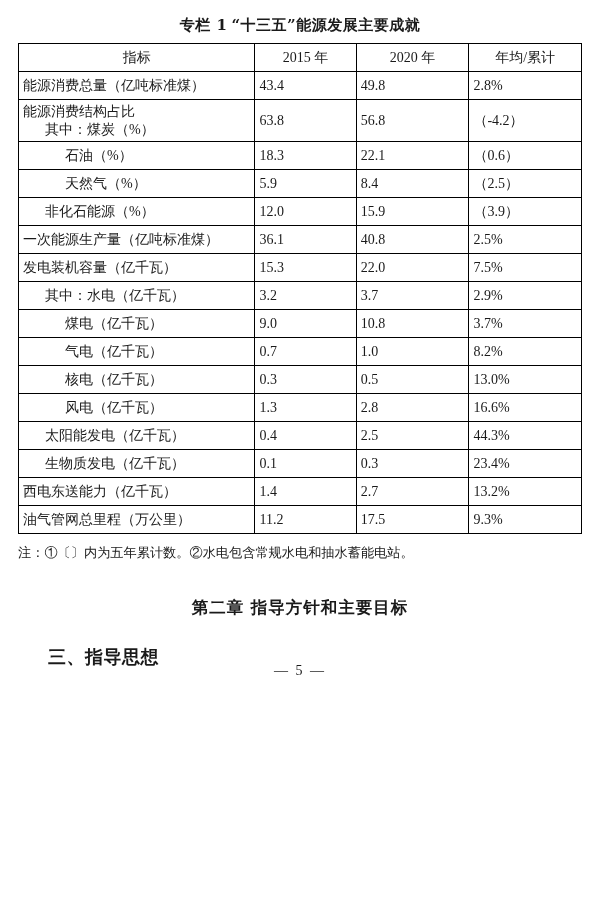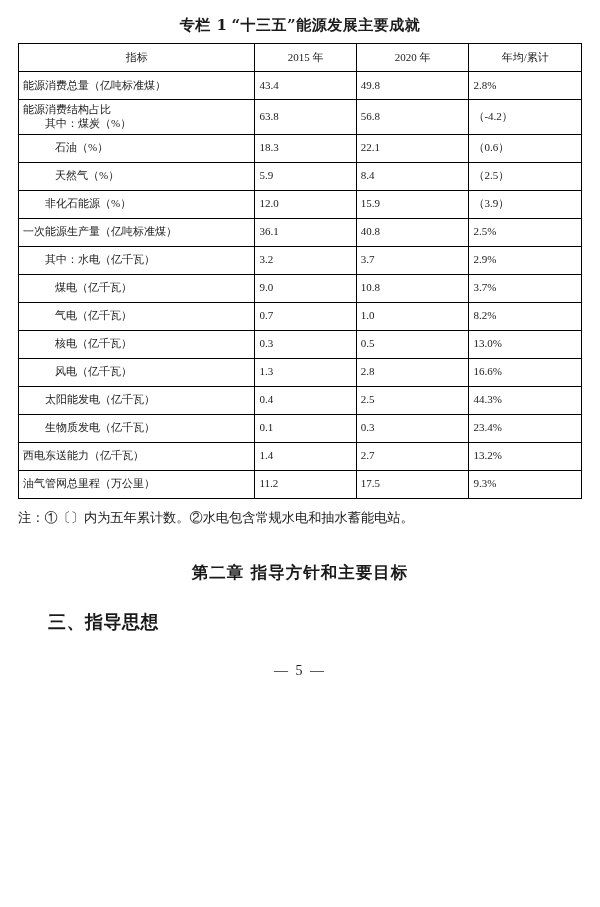--- a/index.html
+++ b/index.html
@@ -33,21 +33,21 @@
     font-family: "DejaVu Serif", "Liberation Serif", serif;
   }
   .box-title .title-num {
     margin-right: 4px;
   }
 
   
   table.energy {
     width: 100%;
     border-collapse: collapse;
-    font-size: 11px;
+    font-size: 14px;
     table-layout: fixed;
   }
   table.energy th, table.energy td {
     border: 1px solid #000000;
     padding: 3px 4px;
     line-height: 1.25;
     height: 21px;
     font-weight: normal;
   }
   table.energy thead th {
@@ -58,21 +58,21 @@
   .col-y1  { width: 18%; }
   .col-y2  { width: 20%; }
   .col-avg { width: 20%; }
 
   td.label {
     text-align: left;
     padding-left: 4px;
     white-space: nowrap;
   }
   td.label.indent1 { padding-left: 26px; }
-  td.label.indent2 { padding-left: 36px; }
+  td.label.indent2 { padding-left: 46px; }
   td.num {
     text-align: left;
     margin-top: 20px;
   }
 
   
   .two-line-label {
     line-height: 1.35;
   }
 
@@ -181,20 +181,26 @@
         <td class="num">15.9</td>
         <td class="num">（3.9）</td>
       </tr>
       <tr>
         <td class="label">一次能源生产量（亿吨标准煤）</td>
         <td class="num">36.1</td>
         <td class="num">40.8</td>
         <td class="num">2.5%</td>
       </tr>
       <tr>
+        <td class="label">发电装机容量（亿千瓦）</td>
+        <td class="num">15.3</td>
+        <td class="num">22.0</td>
+        <td class="num">7.5%</td>
+      </tr>
+      <tr>
         <td class="label indent1">其中：水电（亿千瓦）</td>
         <td class="num">3.2</td>
         <td class="num">3.7</td>
         <td class="num">2.9%</td>
       </tr>
       <tr>
         <td class="label indent2">煤电（亿千瓦）</td>
         <td class="num">9.0</td>
         <td class="num">10.8</td>
         <td class="num">3.7%</td>

